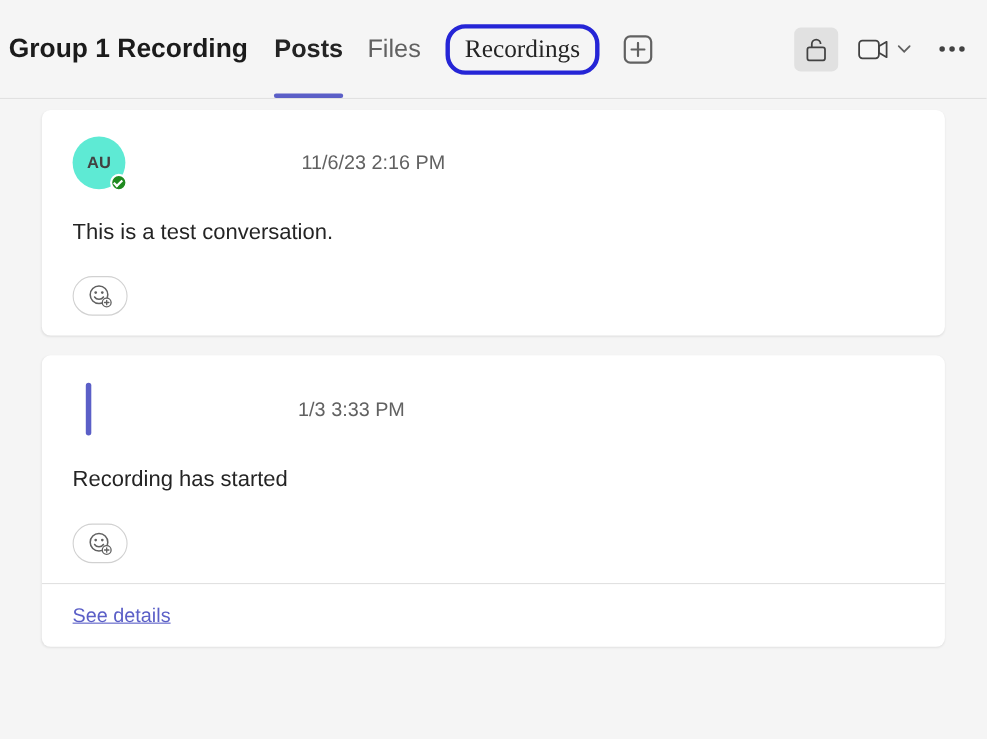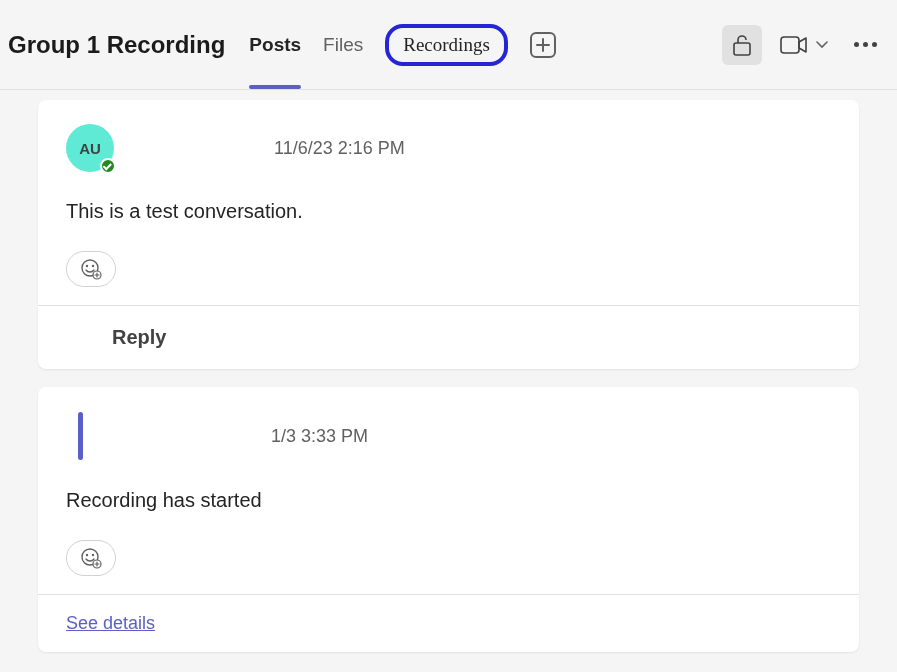--- a/index.html
+++ b/index.html
@@ -26,21 +26,21 @@
       margin-left: -4px;
     }
     .tabs {
       display: flex;
       align-items: center;
       gap: 22px;
       height: 100%;
       position: relative;
     }
     .tab {
-      font-size: 19px;
+      font-size: 23px;
       color: #616161;
       cursor: pointer;
       height: 100%;
       display: flex;
       align-items: center;
       position: relative;
     }
     .tab.active { color: #242424; font-weight: 600; }
     .tab.active::after {
       content: '';
@@ -257,23 +257,20 @@
         <svg width="22" height="22" viewBox="0 0 22 22">
           <circle cx="10" cy="10" r="8" fill="none" stroke="#616161" stroke-width="1.4"></circle>
           <circle cx="7" cy="8" r="1.2" fill="#616161"></circle>
           <circle cx="13" cy="8" r="1.2" fill="#616161"></circle>
           <path d="M6 12c1 1.5 2.5 2 4 2s3-.5 4-2" fill="none" stroke="#616161" stroke-width="1.4" stroke-linecap="round"></path>
           <circle cx="17" cy="17" r="4" fill="#fff" stroke="#616161" stroke-width="1.2"></circle>
           <path d="M17 15v4M15 17h4" stroke="#616161" stroke-width="1.2" stroke-linecap="round"></path>
         </svg>
       </div>
     </div>
-    <div class="reply-row">
-      <div class="reply-text">Reply</div>
-    </div>
   </div>
 
   <div class="card">
     <div class="post-body">
       <div class="post2-header">
         <div class="accent-bar"></div>
         <div class="timestamp">1/3 3:33 PM</div>
       </div>
       <div class="post-text">Recording has started</div>
       <div class="react-btn">

